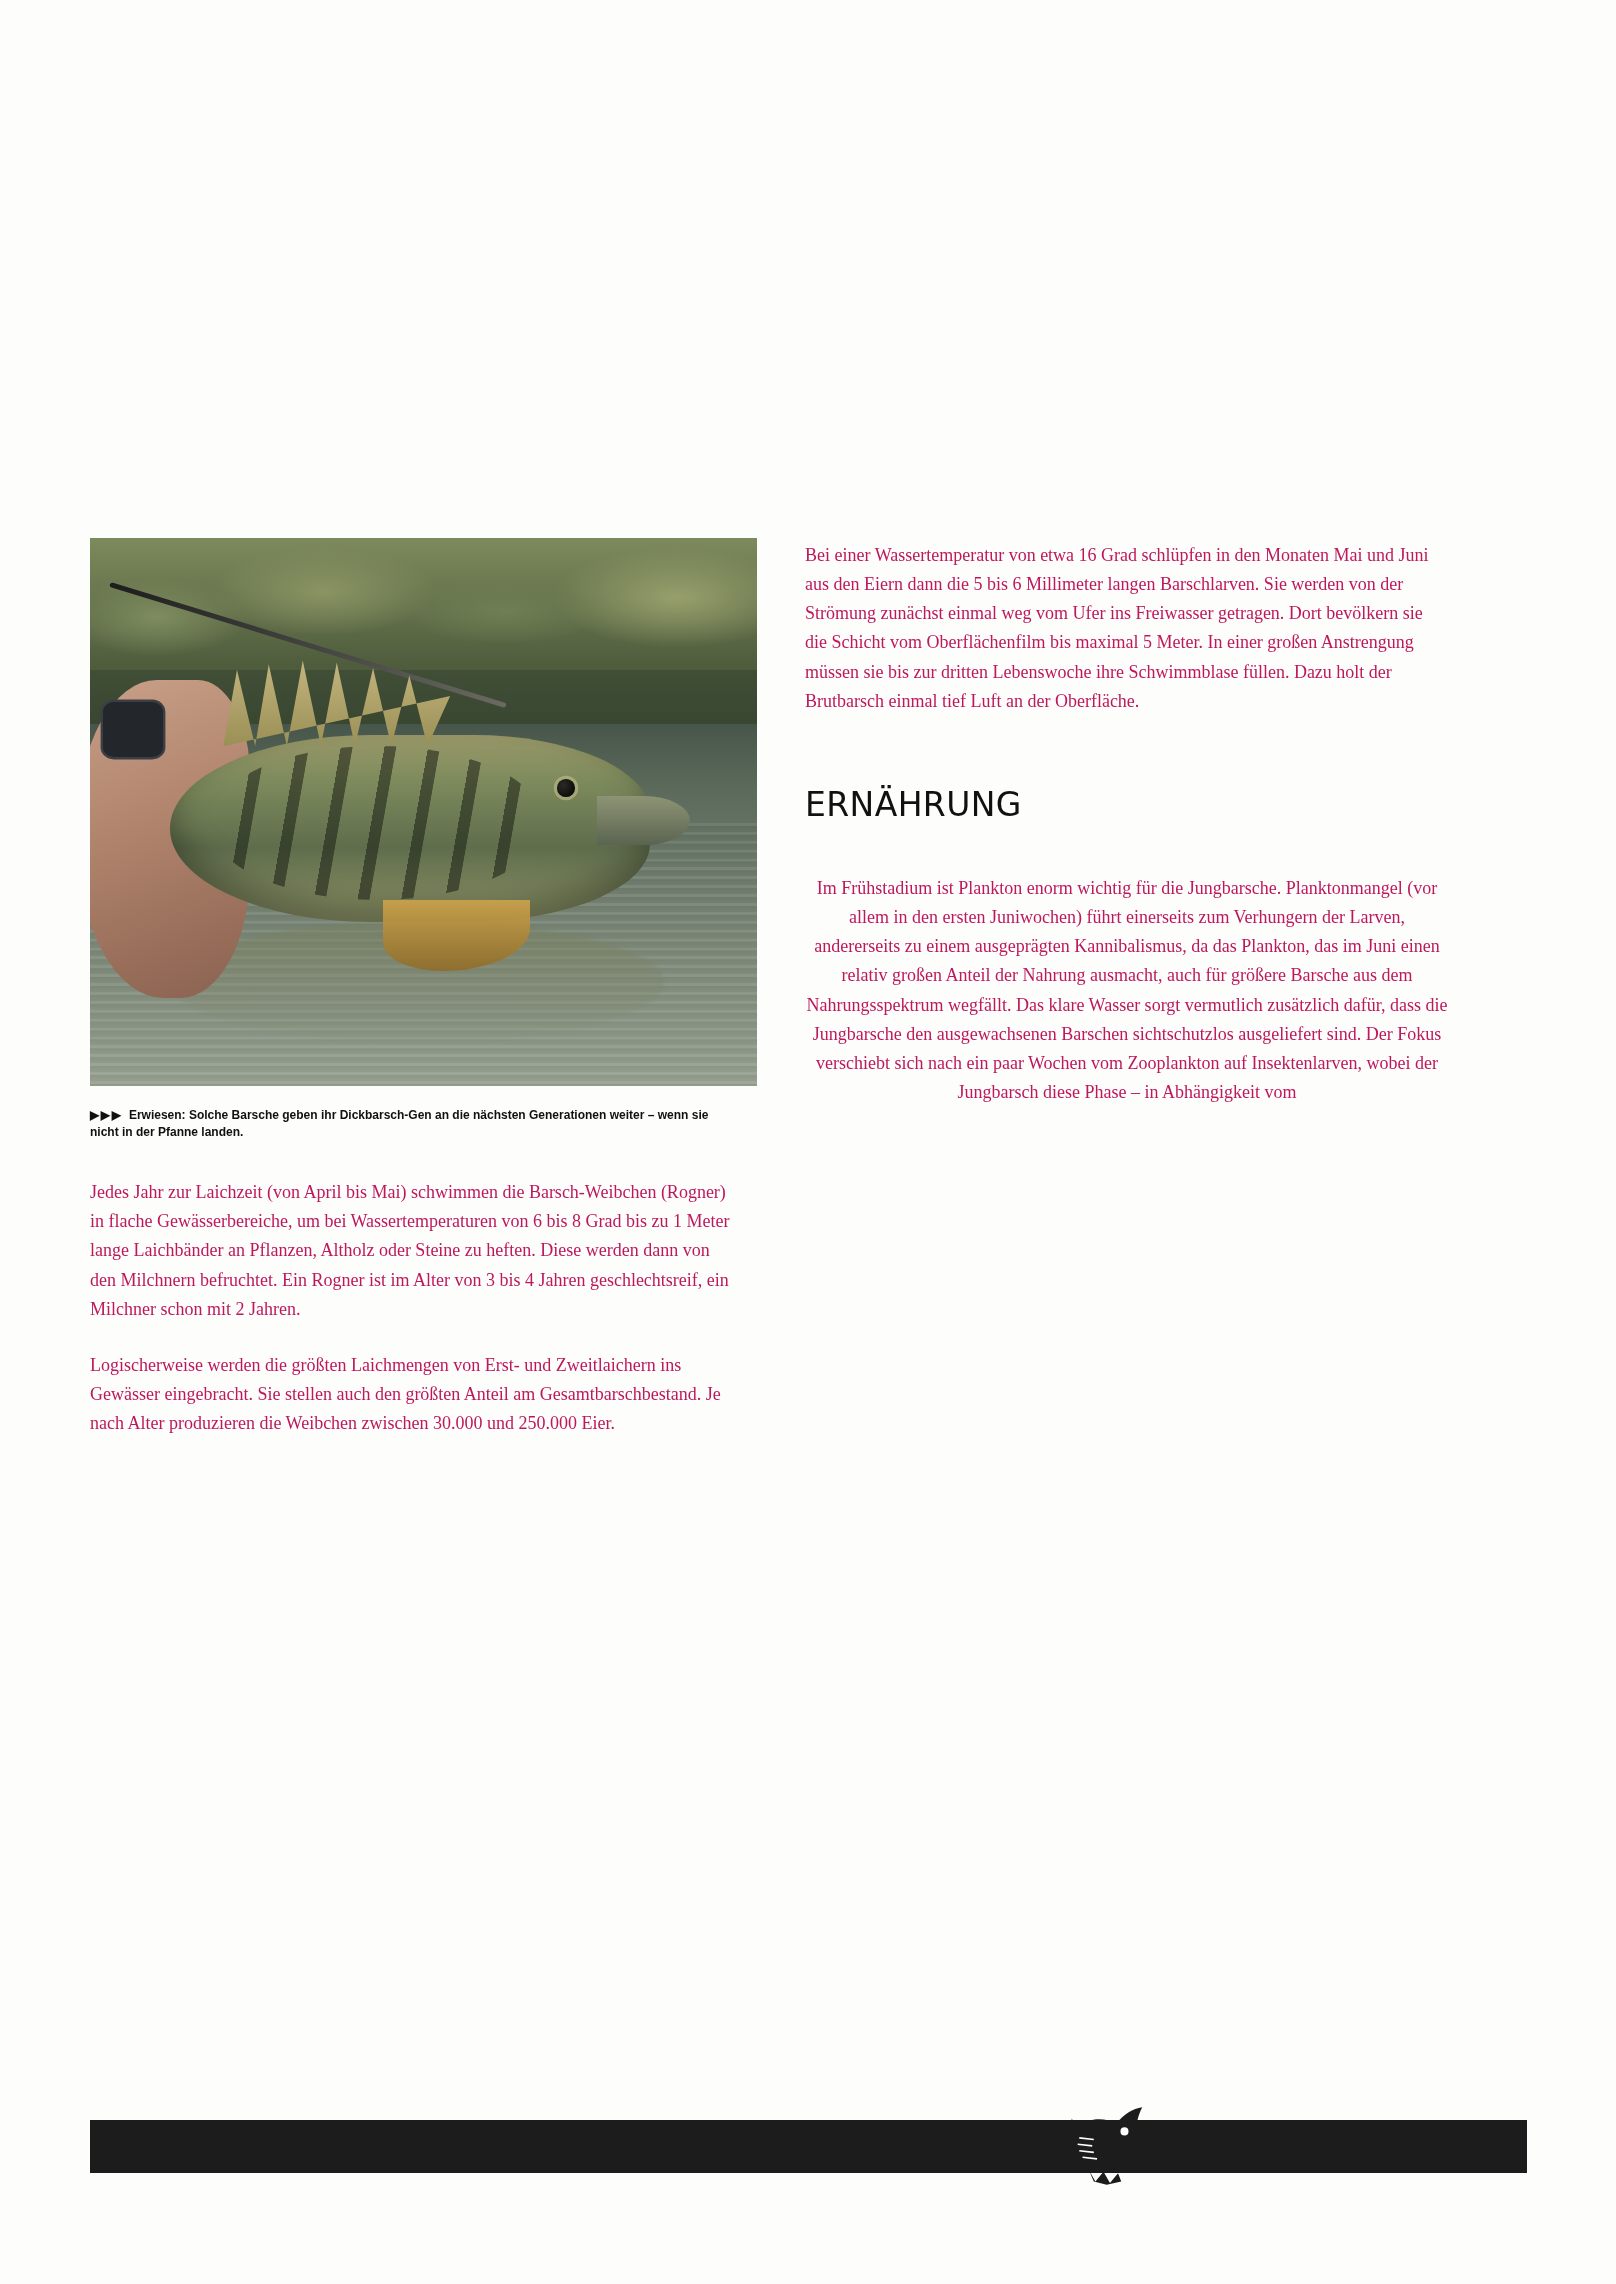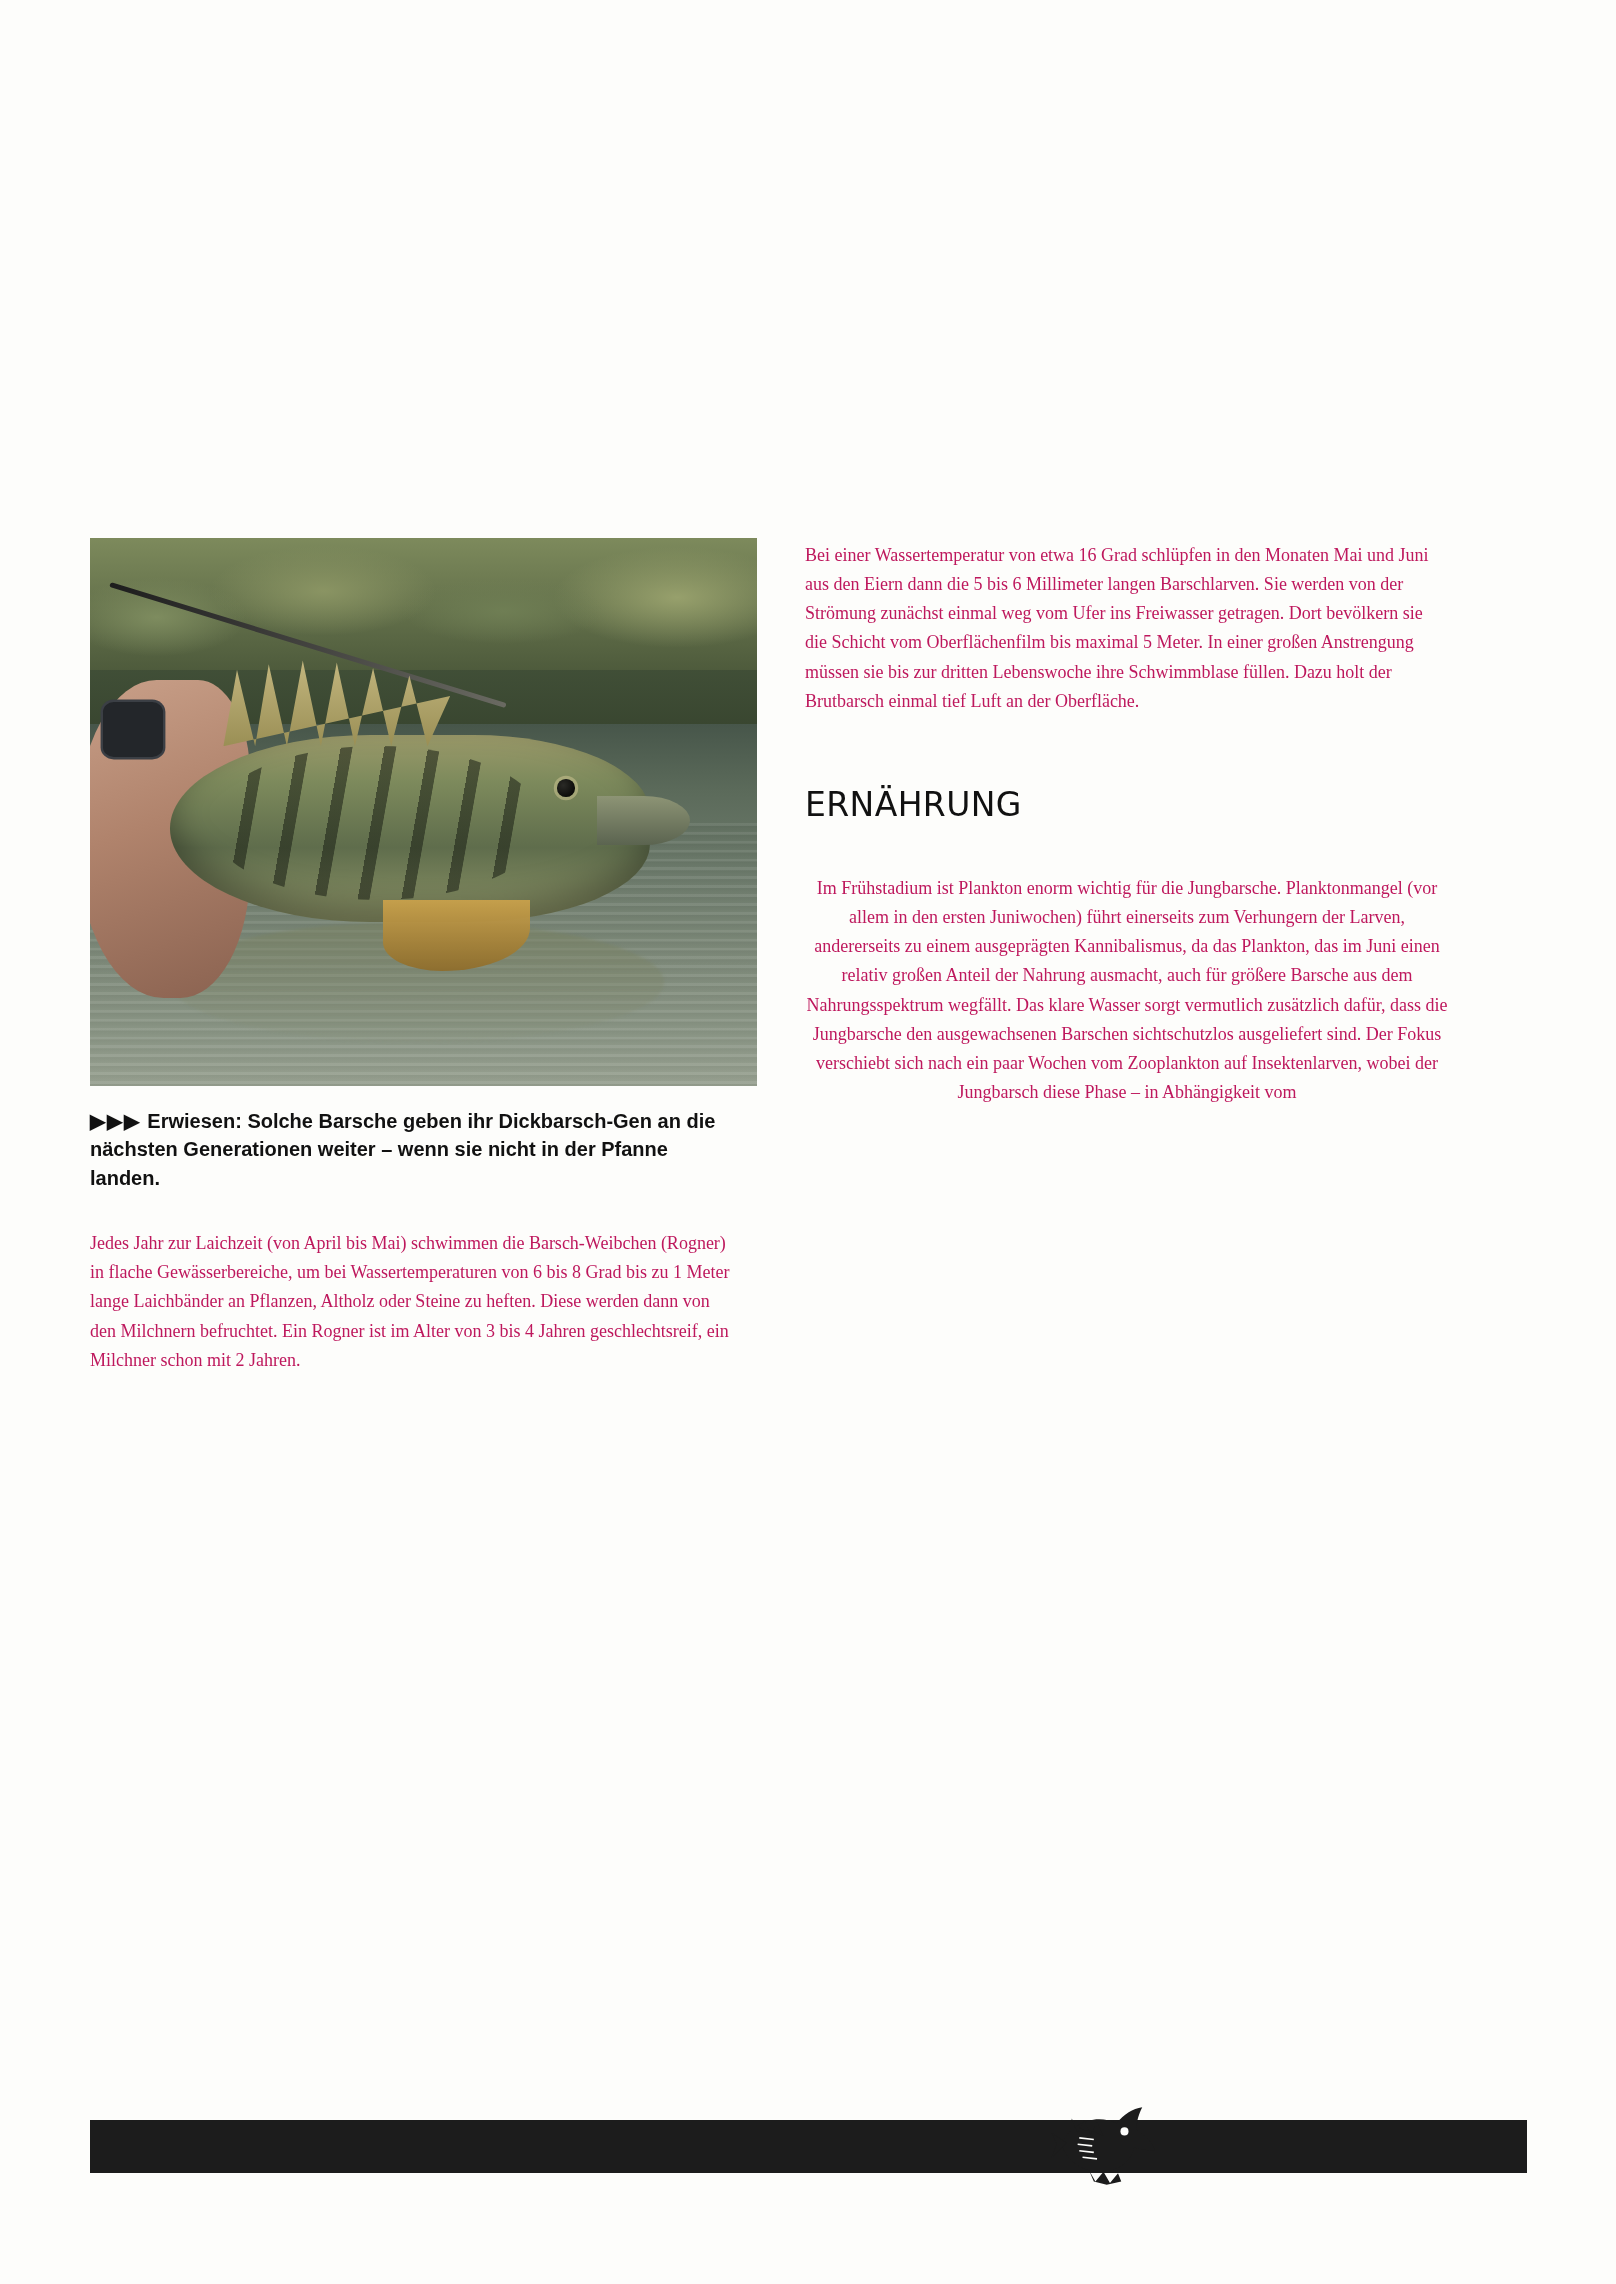--- a/index.html
+++ b/index.html
@@ -184,21 +184,21 @@
     height: 22%;
     background: linear-gradient(180deg, rgba(120,128,96,.55) 0%, rgba(140,148,124,.15) 100%);
     border-radius: 50%;
     filter: blur(1.6px);
   }
 
   .caption {
     margin-top: 21px;
     font-family: "Liberation Sans", sans-serif;
     font-weight: 700;
-    font-size: 20px;
+    font-size: 12px;
     line-height: 1.42;
     color: #111111;
     width: 636px;
   }
   .caption .arrows {
     letter-spacing: 1.6px;
     margin-right: 6.4px;
   }
 
   h2.section {
@@ -278,20 +278,21 @@
       <div class="eye"></div>
     </div>
 
     <div class="caption">
       <span class="arrows">▶▶▶</span><span>Erwiesen: Solche Barsche geben ihr Dickbarsch-Gen an die nächsten Generationen weiter – wenn sie nicht in der Pfanne landen.</span>
     </div>
 
 
     <div class="body-wrap">
       <p class="body">Jedes Jahr zur Laichzeit (von April bis Mai) schwimmen die Barsch-Weibchen (Rogner) in flache Gewässerbereiche, um bei Wassertemperaturen von 6 bis 8 Grad bis zu 1 Meter lange Laichbänder an Pflanzen, Altholz oder Steine zu heften. Diese werden dann von den Milchnern befruchtet. Ein Rogner ist im Alter von 3 bis 4 Jahren geschlechtsreif, ein Milchner schon mit 2 Jahren.</p>
+      <p class="body">Logischerweise werden die größten Laichmengen von Erst- und Zweitlaichern ins Gewässer eingebracht. Sie stellen auch den größten Anteil am Gesamtbarschbestand. Je nach Alter produzieren die Weibchen zwischen 30.000 und 250.000 Eier.</p>
     </div>
   </div>
 
   <div class="right-col">
     <p class="body">Bei einer Wassertemperatur von etwa 16 Grad schlüpfen in den Monaten Mai und Juni aus den Eiern dann die 5 bis 6 Millimeter langen Barschlarven. Sie werden von der Strömung zunächst einmal weg vom Ufer ins Freiwasser getragen. Dort bevölkern sie die Schicht vom Oberflächenfilm bis maximal 5 Meter. In einer großen Anstrengung müssen sie bis zur dritten Lebenswoche ihre Schwimmblase füllen. Dazu holt der Brutbarsch einmal tief Luft an der Oberfläche.</p>
 
     <h2 class="section">ERNÄHRUNG</h2>
 
     <div class="after-head">
       <p class="body">Im Frühstadium ist Plankton enorm wichtig für die Jungbarsche. Planktonmangel (vor allem in den ersten Juniwochen) führt einerseits zum Verhungern der Larven, andererseits zu einem ausgeprägten Kannibalismus, da das Plankton, das im Juni einen relativ großen Anteil der Nahrung ausmacht, auch für größere Barsche aus dem Nahrungsspektrum wegfällt. Das klare Wasser sorgt vermutlich zusätzlich dafür, dass die Jungbarsche den ausgewachsenen Barschen sichtschutzlos ausgeliefert sind. Der Fokus verschiebt sich nach ein paar Wochen vom Zooplankton auf Insektenlarven, wobei der Jungbarsch diese Phase – in Abhängigkeit vom</p>

